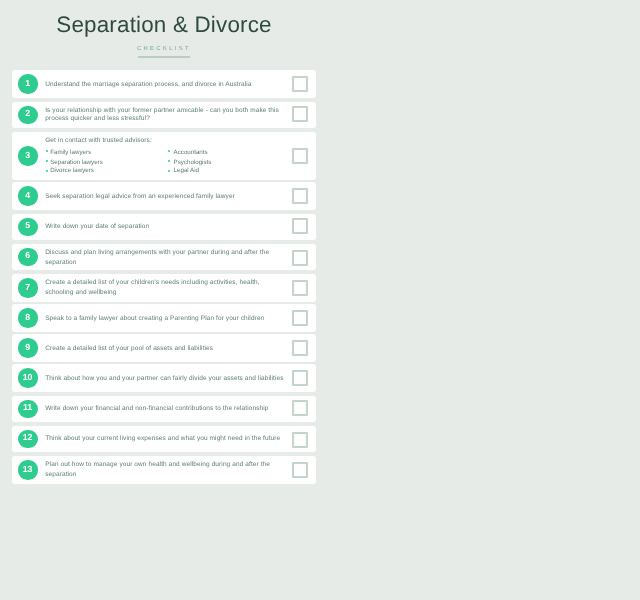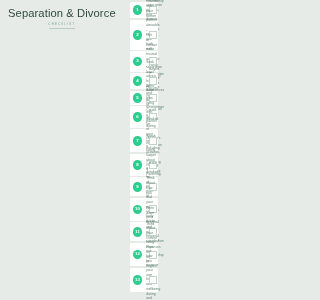--- a/index.html
+++ b/index.html
@@ -8,21 +8,21 @@
   }
   body{
     background:#e6ebe7;
     font-family:"Liberation Sans", sans-serif;
     -webkit-font-smoothing:antialiased;
   }
   #page{
     width:164px; height:300px;
     background:#e6ebe7;
     position:relative;
-    display:flex; flex-direction:row;
+    display:flex; flex-direction:column;
   }
   
   .header{
     padding:7px 8px 4px;
     text-align:center;
     flex:0 0 auto;
   }
   .title{
     font-size:11.2px;
     font-weight:400;

